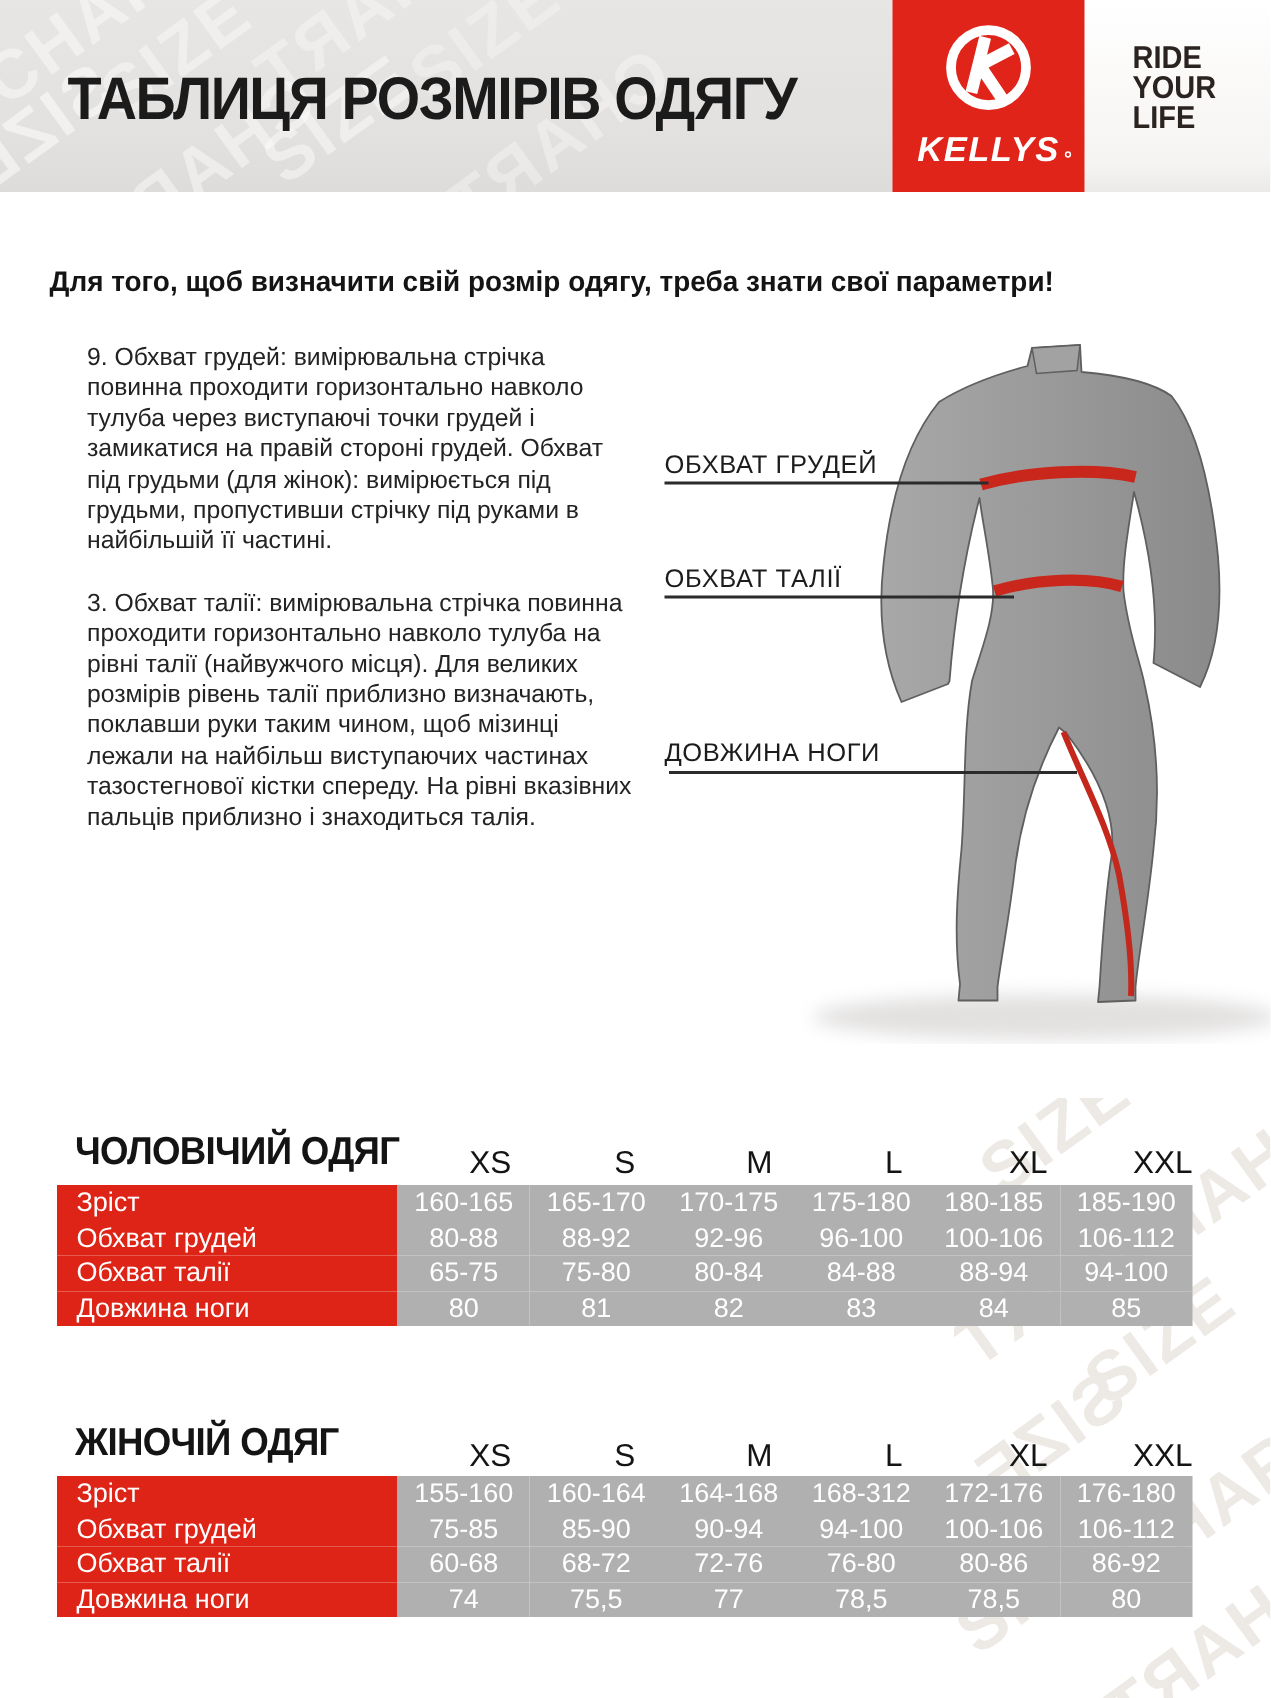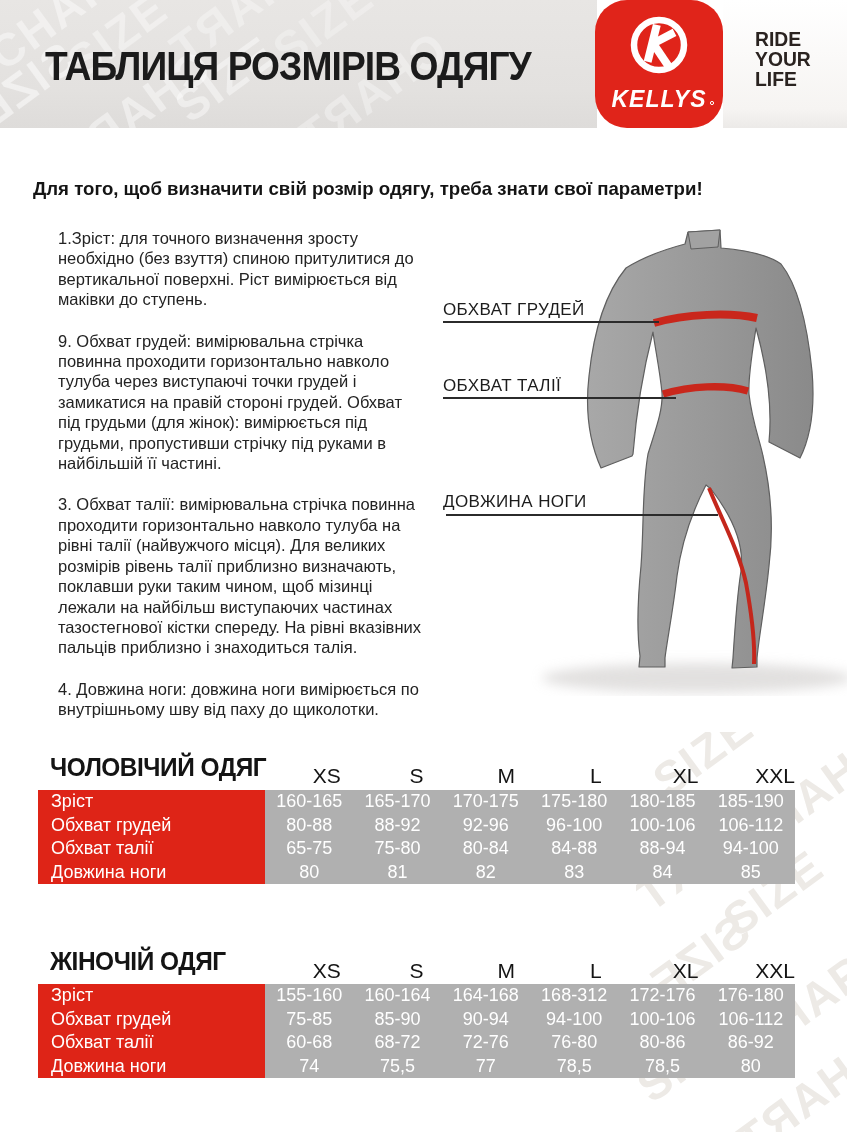--- a/index.html
+++ b/index.html
@@ -18,21 +18,21 @@
   .wm span{position:absolute;font-weight:bold;font-size:46px;letter-spacing:2px;white-space:nowrap;}
   .wm-header{left:0;top:0;width:597px;height:128px;z-index:1;}
   .wm-header span{color:rgba(255,255,255,0.55);}
   .wm-bottom{left:636px;top:732px;width:211px;height:400px;z-index:0;}
   .wm-bottom span{color:#edeae6;}
   .rot{transform:rotate(-36deg);}
   .rotm{transform:rotate(-36deg) scaleX(-1);}
   .page-title{position:absolute;left:45px;top:44px;z-index:2;
     font-size:40px;font-weight:700;color:#1b1b1b;letter-spacing:-1px;
     transform:scaleX(.93);transform-origin:left top;white-space:nowrap;}
-  .logo-box{position:absolute;left:595px;top:0;width:128px;height:128px;background:#e0241a;z-index:2;border-radius:32px;}
+  .logo-box{position:absolute;left:595px;top:0;width:128px;height:128px;background:#e0241a;z-index:2;}
   .tagline{position:absolute;left:755px;top:29px;z-index:2;color:#2a2320;
     font-size:21px;font-weight:800;line-height:20px;letter-spacing:0;
     transform:scaleX(.92);transform-origin:left top;}
   
   .intro{position:absolute;left:33px;top:178px;width:800px;z-index:2;
     font-size:19px;font-weight:700;color:#141414;transform:scaleX(.98);transform-origin:left top;}
   
   .instructions{position:absolute;left:58px;top:228px;width:370px;z-index:2;
     font-size:16.5px;line-height:20.4px;color:#232323;}
   .instructions p{margin:0 0 21px 0;}
@@ -96,24 +96,22 @@
 
 <div class="tagline">
   <div>RIDE</div>
   <div>YOUR</div>
   <div>LIFE</div>
 </div>
 
 <div class="intro">Для того, щоб визначити свій розмір одягу, треба знати свої параметри!</div>
 
 <div class="instructions">
-  <p>1.Зріст: для точного визначення зросту необхідно (без взуття) спиною притулитися до вертикальної поверхні. Ріст вимірюється від маківки до ступень.</p>
   <p>9. Обхват грудей: вимірювальна стрічка повинна проходити горизонтально навколо тулуба через виступаючі точки грудей і замикатися на правій стороні грудей. Обхват під грудьми (для жінок): вимірюється під грудьми, пропустивши стрічку під руками в найбільшій її частині.</p>
   <p>3. Обхват талії: вимірювальна стрічка повинна проходити горизонтально навколо тулуба на рівні талії (найвужчого місця). Для великих розмірів рівень талії приблизно визначають, поклавши руки таким чином, щоб мізинці лежали на найбільш виступаючих частинах тазостегнової кістки спереду. На рівні вказівних пальців приблизно і знаходиться талія.</p>
-  <p>4. Довжина ноги: довжина ноги вимірюється по внутрішньому шву від паху до щиколотки.</p>
 </div>
 
 <svg class="figure-svg" width="345" height="470" viewBox="0 0 345 470">
   <defs>
     <linearGradient id="bodyGrad" x1="0" y1="0" x2="1" y2="0">
       <stop offset="0" stop-color="#a8a8a8"></stop>
       <stop offset="0.55" stop-color="#989898"></stop>
       <stop offset="1" stop-color="#8a8a8a"></stop>
     </linearGradient>
     <filter id="soft" x="-30%" y="-60%" width="160%" height="220%">

